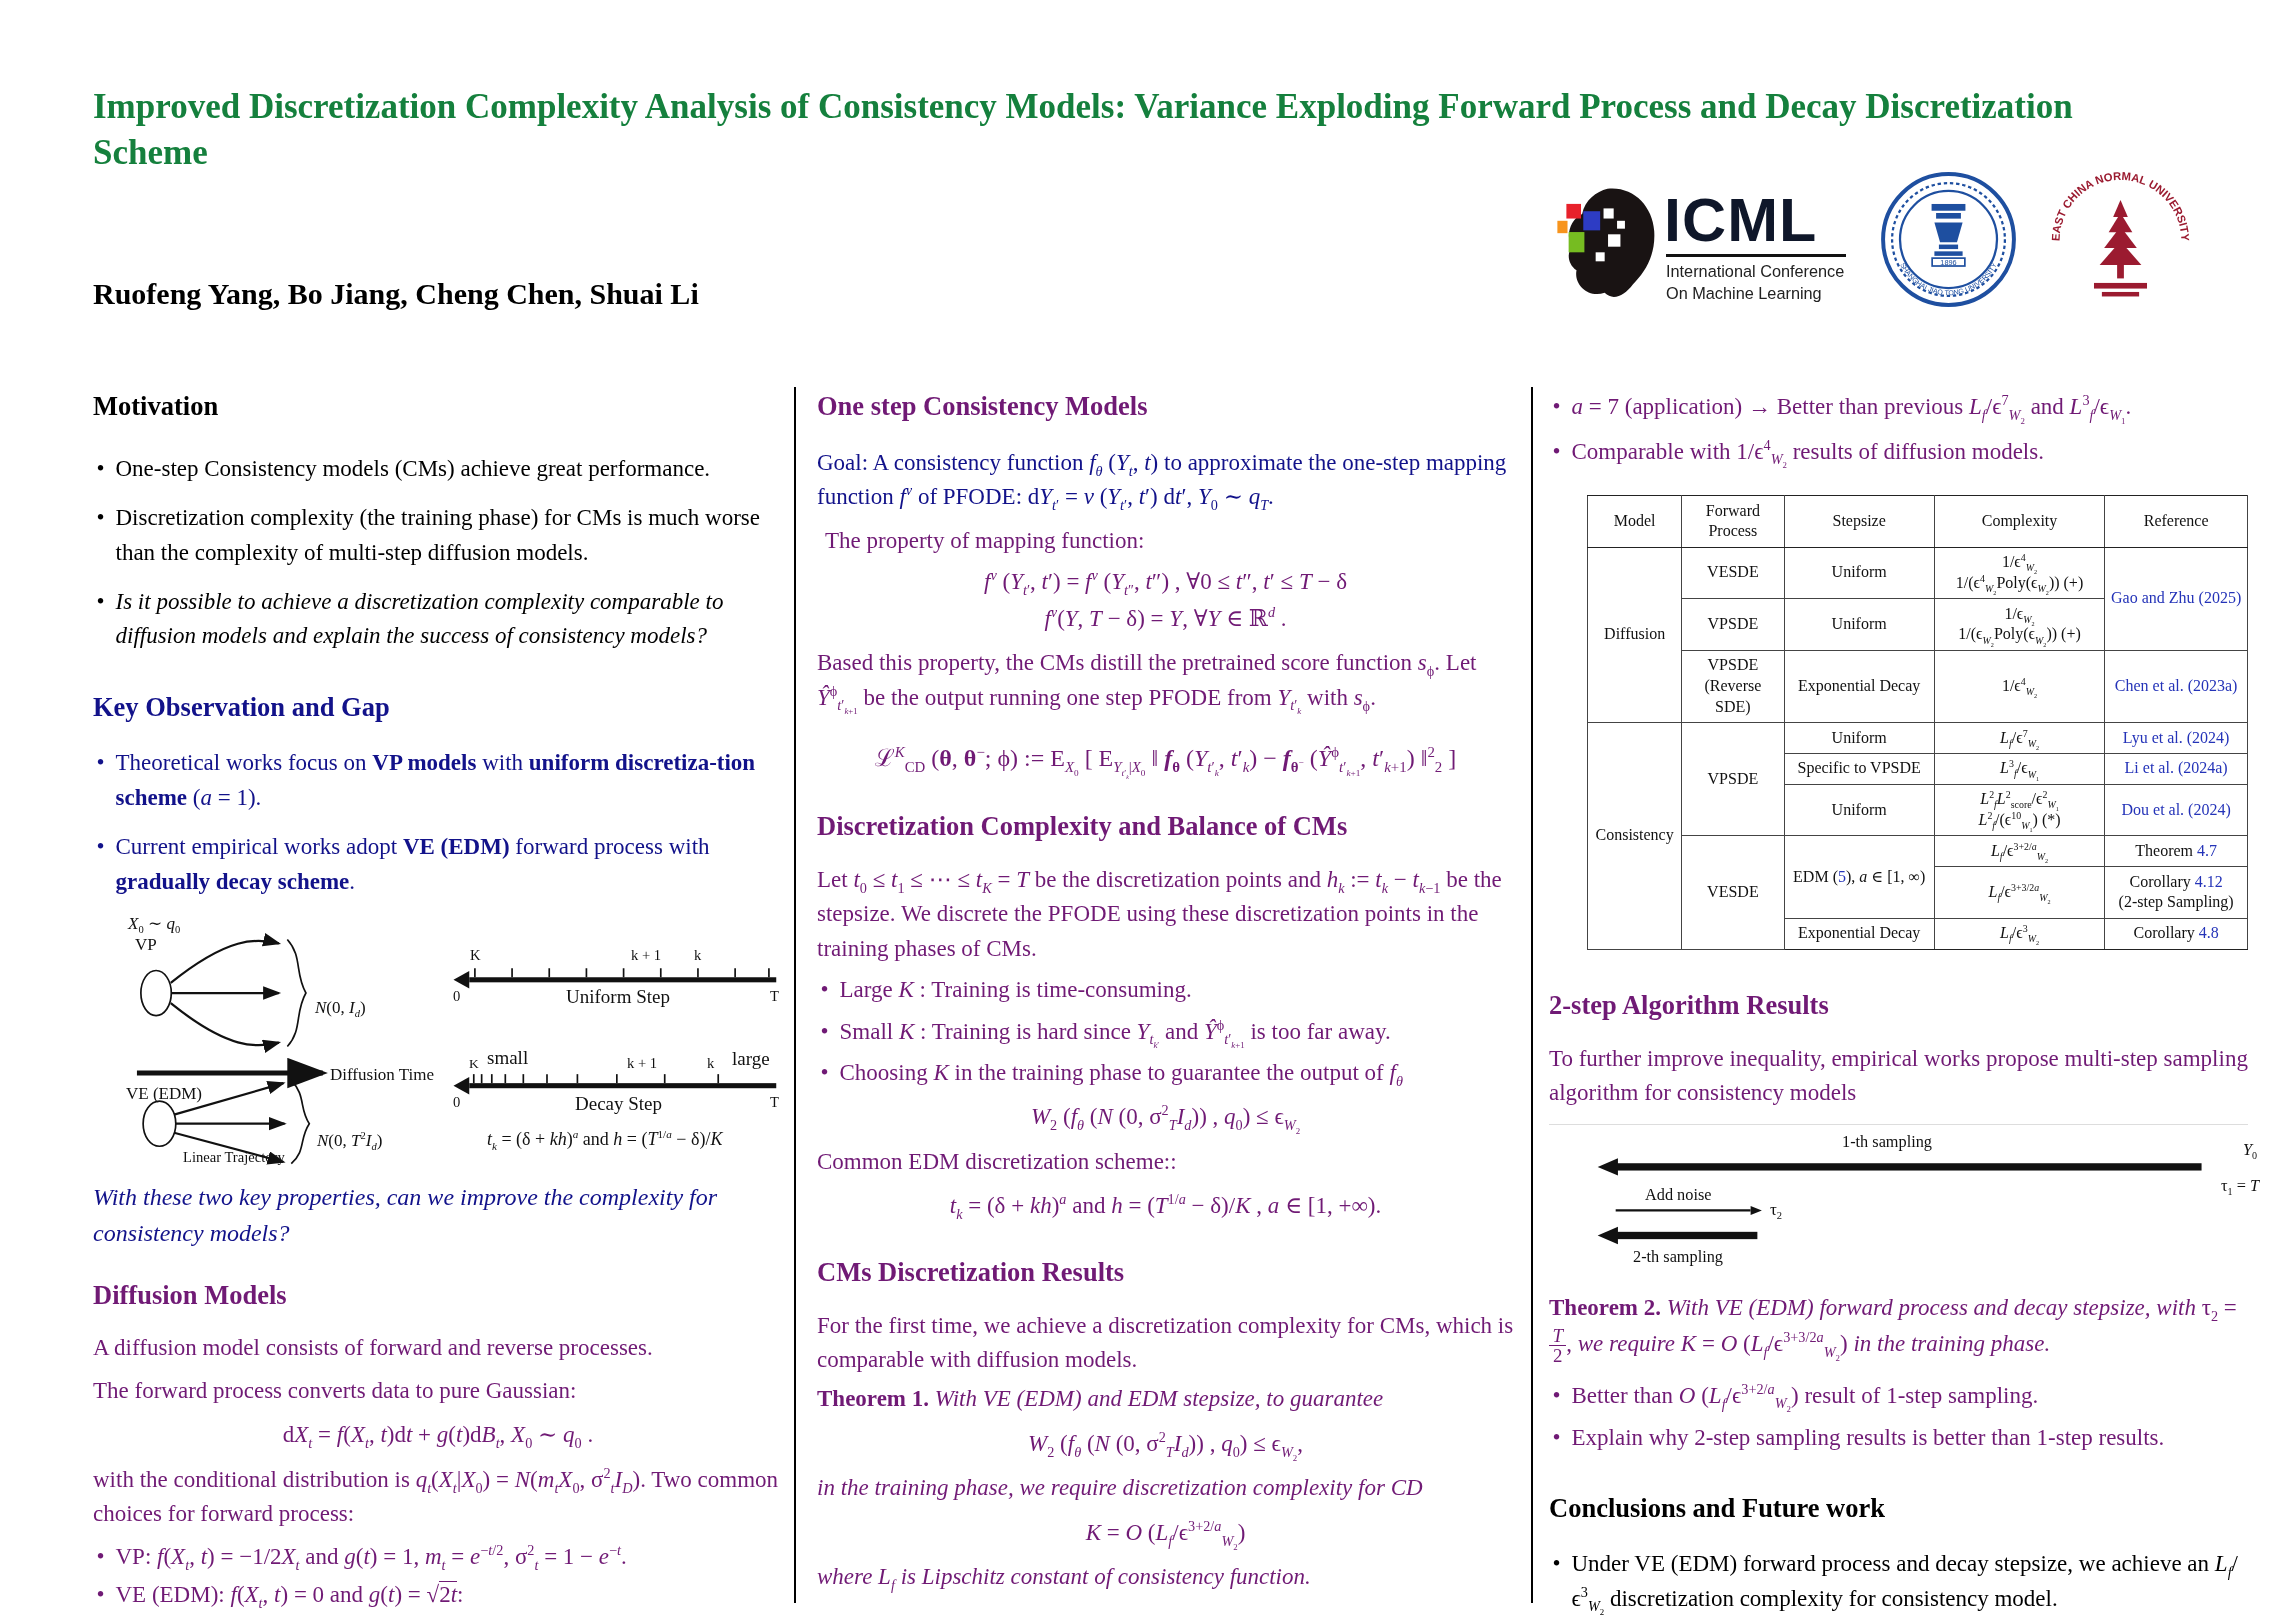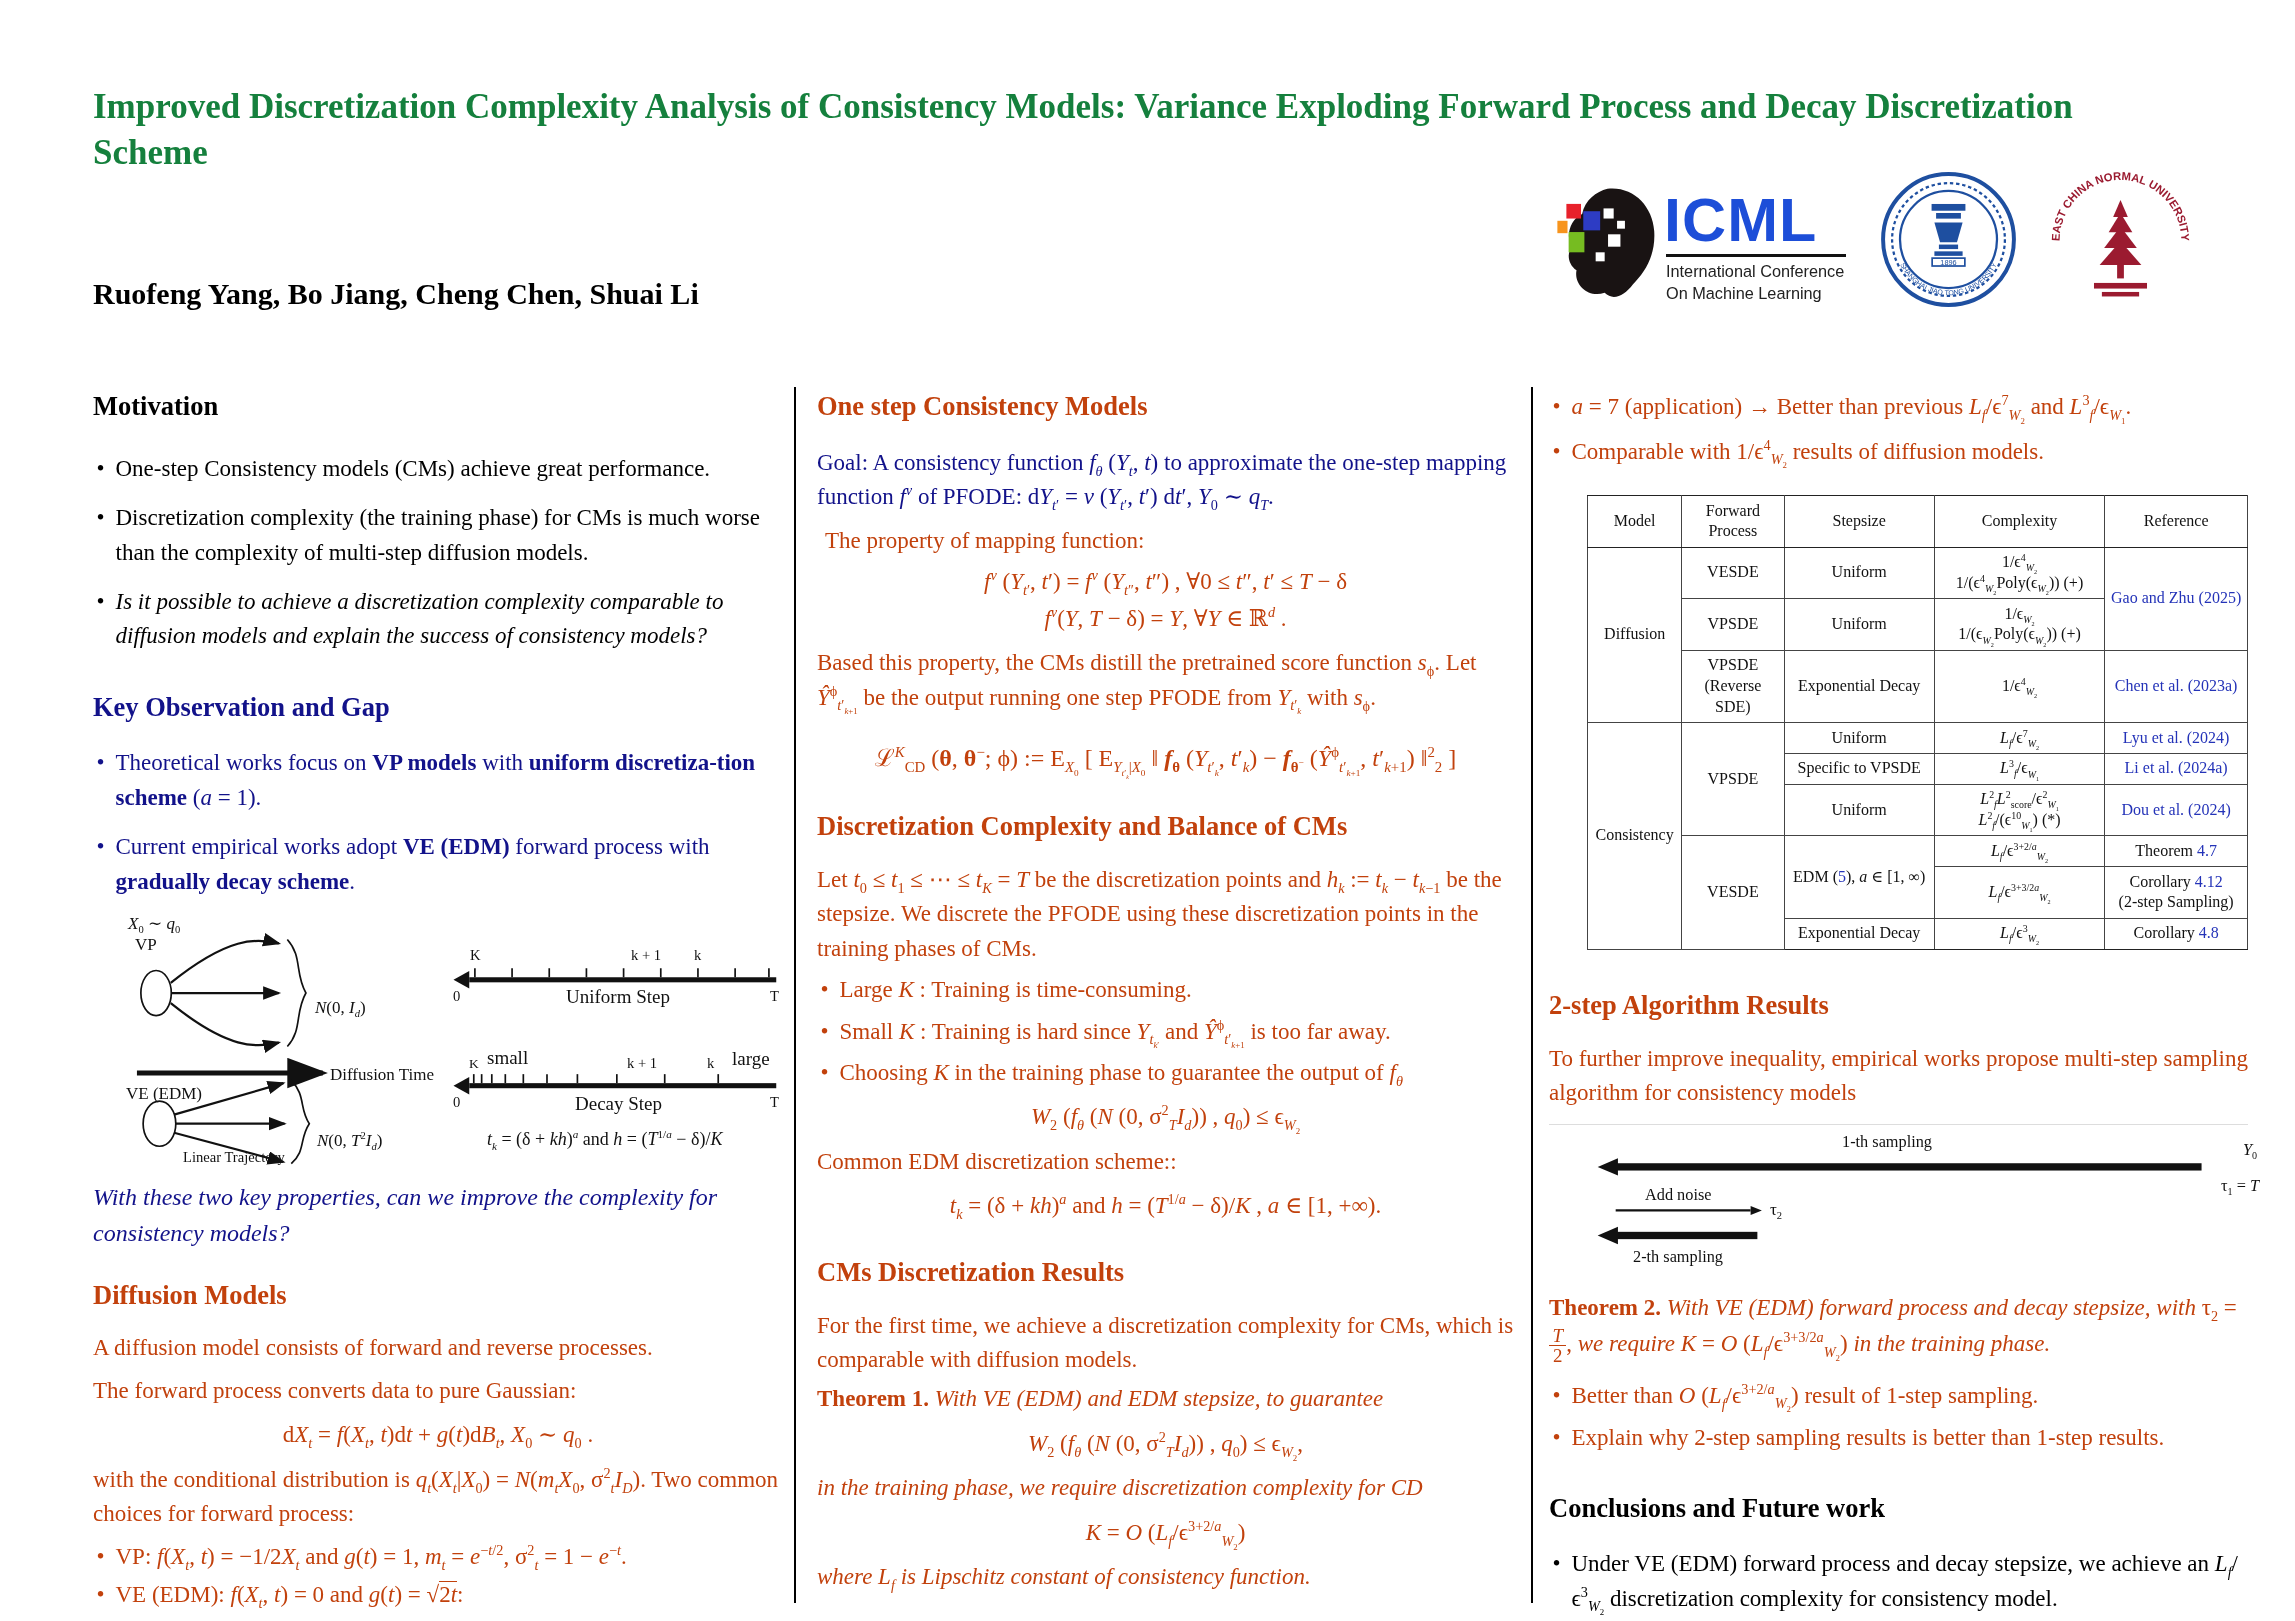--- a/index.html
+++ b/index.html
@@ -2,21 +2,21 @@
 <html style="font-size:9px"><head>
 <meta charset="utf-8">
 <style>
   html,body{margin:0;padding:0;background:#ffffff;}
   body{width:2295px;height:1622px;overflow:hidden;position:relative;
        font-family:"Liberation Serif","DejaVu Serif",serif;color:#1a1a1a;}
   .abs{position:absolute;}
   
   .navy{color:#12128a;}
   .brown{color:#000000;}
-  .teal{color:#c2410c;}
+  .teal{color:#701a75;}
   .blue{color:#2433b8;}
   .red{color:#e02020;}
   .lblue{color:#5b9bd5;}
   
   #title{left:93px;top:84px;width:2101px;font-size:35px;font-weight:700;line-height:1.3;color:#15803d;}
   #authors{left:93px;top:277px;font-size:30px;font-weight:700;color:#000;}
   
   .col{position:absolute;top:390px;font-size:23px;line-height:1.5;}
   #col-left{left:93px;width:690px;}
   #col-mid{left:817px;width:697px;}
@@ -61,21 +61,21 @@
       <path d="M95,15 C140,10 175,45 178,90 C181,135 160,165 140,185 C125,205 105,215 90,200 C60,210 35,185 40,160 C25,150 22,130 32,118 C20,100 28,70 50,60 C55,35 75,20 95,15 Z" fill="#191313"></path>
       <rect x="22" y="42" width="26" height="26" fill="#e8212b"></rect>
       <rect x="6" y="72" width="18" height="22" fill="#f7941d"></rect>
       <rect x="52" y="55" width="30" height="34" fill="#2d3cc4"></rect>
       <rect x="26" y="92" width="28" height="36" fill="#76bc21"></rect>
       <rect x="88" y="50" width="18" height="18" fill="#ffffff"></rect>
       <rect x="112" y="72" width="14" height="14" fill="#ffffff"></rect>
       <rect x="96" y="96" width="22" height="22" fill="#ffffff"></rect>
       <rect x="74" y="128" width="16" height="16" fill="#ffffff"></rect>
     </svg>
-    <div class="abs logo-sans" style="left:110px;top:4.5px;font-size:61px;font-weight:800;letter-spacing:1.1px;color:#1d4ed8;">ICML</div>
+    <div class="abs logo-sans" style="left:110px;top:4.5px;font-size:61px;font-weight:800;letter-spacing:1.1px;color:#0f172a;">ICML</div>
     <div class="abs" style="left:112px;top:74px;width:180px;height:2.8px;background:#111;"></div>
     <div class="abs logo-sans" style="left:112px;top:82px;font-size:16.3px;color:#222;">International Conference</div>
     <div class="abs logo-sans" style="left:112px;top:104px;font-size:16.3px;color:#222;">On Machine Learning</div>
   </div>
 
   <div class="abs" style="left:324px;top:0;width:141px;height:141px;">
     <svg width="141" height="141" viewBox="0 0 250 250">
       <circle cx="125" cy="125" r="116" fill="#ffffff" stroke="#1e4fa0" stroke-width="7"></circle>
       <circle cx="125" cy="125" r="100" fill="none" stroke="#1e4fa0" stroke-width="4" stroke-dasharray="6 5"></circle>
       <circle cx="125" cy="125" r="86" fill="none" stroke="#1e4fa0" stroke-width="4"></circle>

